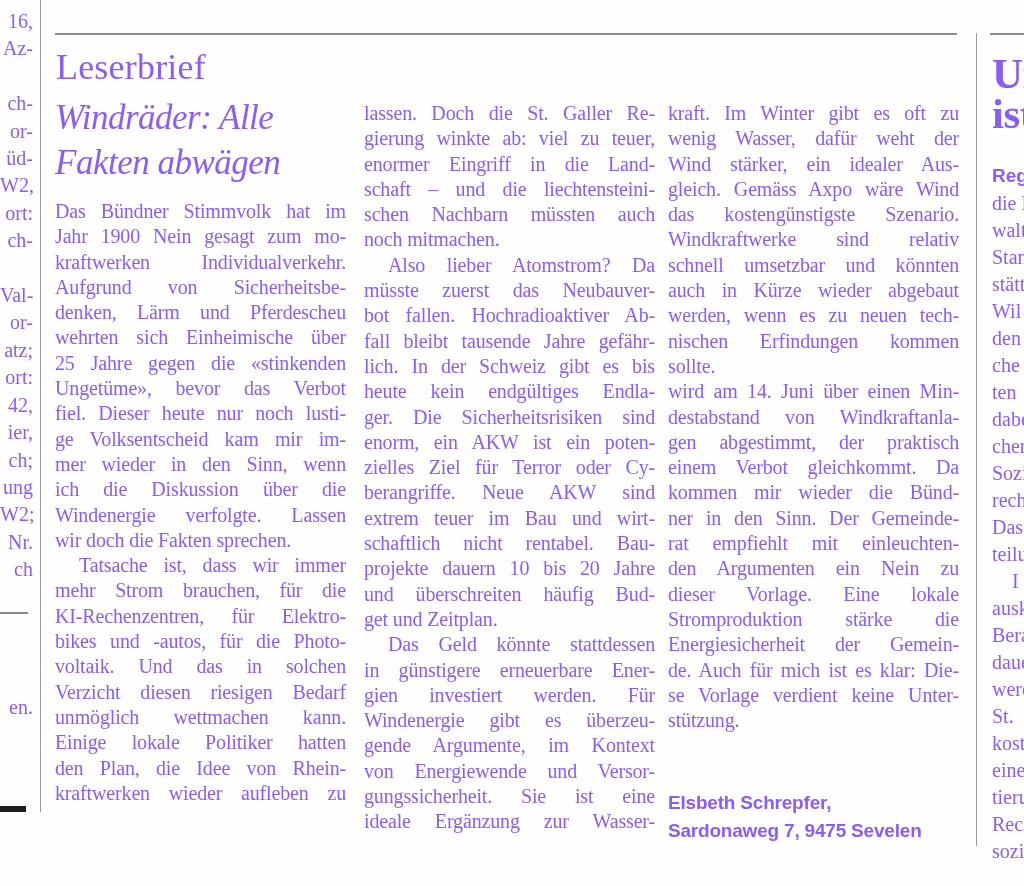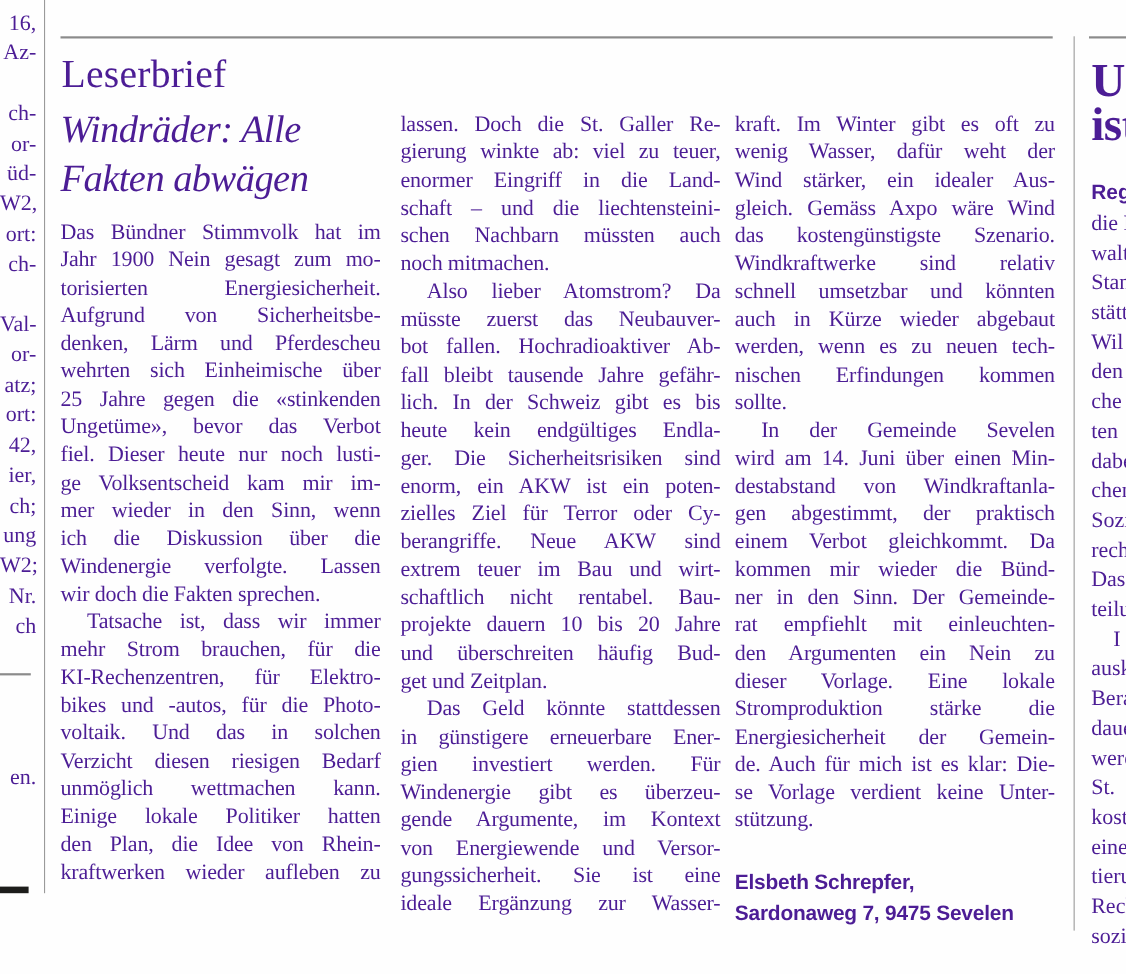--- a/index.html
+++ b/index.html
@@ -1,21 +1,21 @@
 <!DOCTYPE html>
 <html><head>
 <meta charset="utf-8">
 <style>
   html,body { margin:0; padding:0; background:#ffffff; }
   .page {
     position:relative; width:1024px; height:886px;
     background:#fefefdd0; background-color:#fefefe;
     overflow:hidden;
     font-family:"Liberation Serif", serif;
-    color:#4c1d95;
+    color:#8b5cf6;
     -webkit-font-smoothing:antialiased;
   }
 
   
   .tline { white-space:nowrap; }
   .col .tline { text-align:justify; text-align-last:justify; white-space:normal; letter-spacing:-0.15px; }
   .col .tline.pend { text-align-last:left; }
   .col .tline.indent { padding-left:24px; }
 
   
@@ -91,21 +91,21 @@
   <div class="main-rule"></div>
   <div class="kicker">Leserbrief</div>
   <h1 class="title">
     <div>Windräder: Alle</div>
     <div>Fakten abwägen</div>
   </h1>
 
   <div class="col col1">
       <div class="tline">Das Bündner Stimmvolk hat im</div>
       <div class="tline">Jahr 1900 Nein gesagt zum mo-</div>
-      <div class="tline">torisierten Energiesicherheit.</div>
+      <div class="tline">kraftwerken Individualverkehr.</div>
       <div class="tline">Aufgrund von Sicherheitsbe-</div>
       <div class="tline">denken, Lärm und Pferdescheu</div>
       <div class="tline">wehrten sich Einheimische über</div>
       <div class="tline">25 Jahre gegen die «stinkenden</div>
       <div class="tline">Ungetüme», bevor das Verbot</div>
       <div class="tline">fiel. Dieser heute nur noch lusti-</div>
       <div class="tline">ge Volksentscheid kam mir im-</div>
       <div class="tline">mer wieder in den Sinn, wenn</div>
       <div class="tline">ich die Diskussion über die</div>
       <div class="tline">Windenergie verfolgte. Lassen</div>
@@ -157,21 +157,20 @@
       <div class="tline">wenig Wasser, dafür weht der</div>
       <div class="tline">Wind stärker, ein idealer Aus-</div>
       <div class="tline">gleich. Gemäss Axpo wäre Wind</div>
       <div class="tline">das kostengünstigste Szenario.</div>
       <div class="tline">Windkraftwerke sind relativ</div>
       <div class="tline">schnell umsetzbar und könnten</div>
       <div class="tline">auch in Kürze wieder abgebaut</div>
       <div class="tline">werden, wenn es zu neuen tech-</div>
       <div class="tline">nischen Erfindungen kommen</div>
       <div class="tline pend">sollte.</div>
-      <div class="tline indent">In der Gemeinde Sevelen</div>
       <div class="tline">wird am 14. Juni über einen Min-</div>
       <div class="tline">destabstand von Windkraftanla-</div>
       <div class="tline">gen abgestimmt, der praktisch</div>
       <div class="tline">einem Verbot gleichkommt. Da</div>
       <div class="tline">kommen mir wieder die Bünd-</div>
       <div class="tline">ner in den Sinn. Der Gemeinde-</div>
       <div class="tline">rat empfiehlt mit einleuchten-</div>
       <div class="tline">den Argumenten ein Nein zu</div>
       <div class="tline">dieser Vorlage. Eine lokale</div>
       <div class="tline">Stromproduktion stärke die</div>

